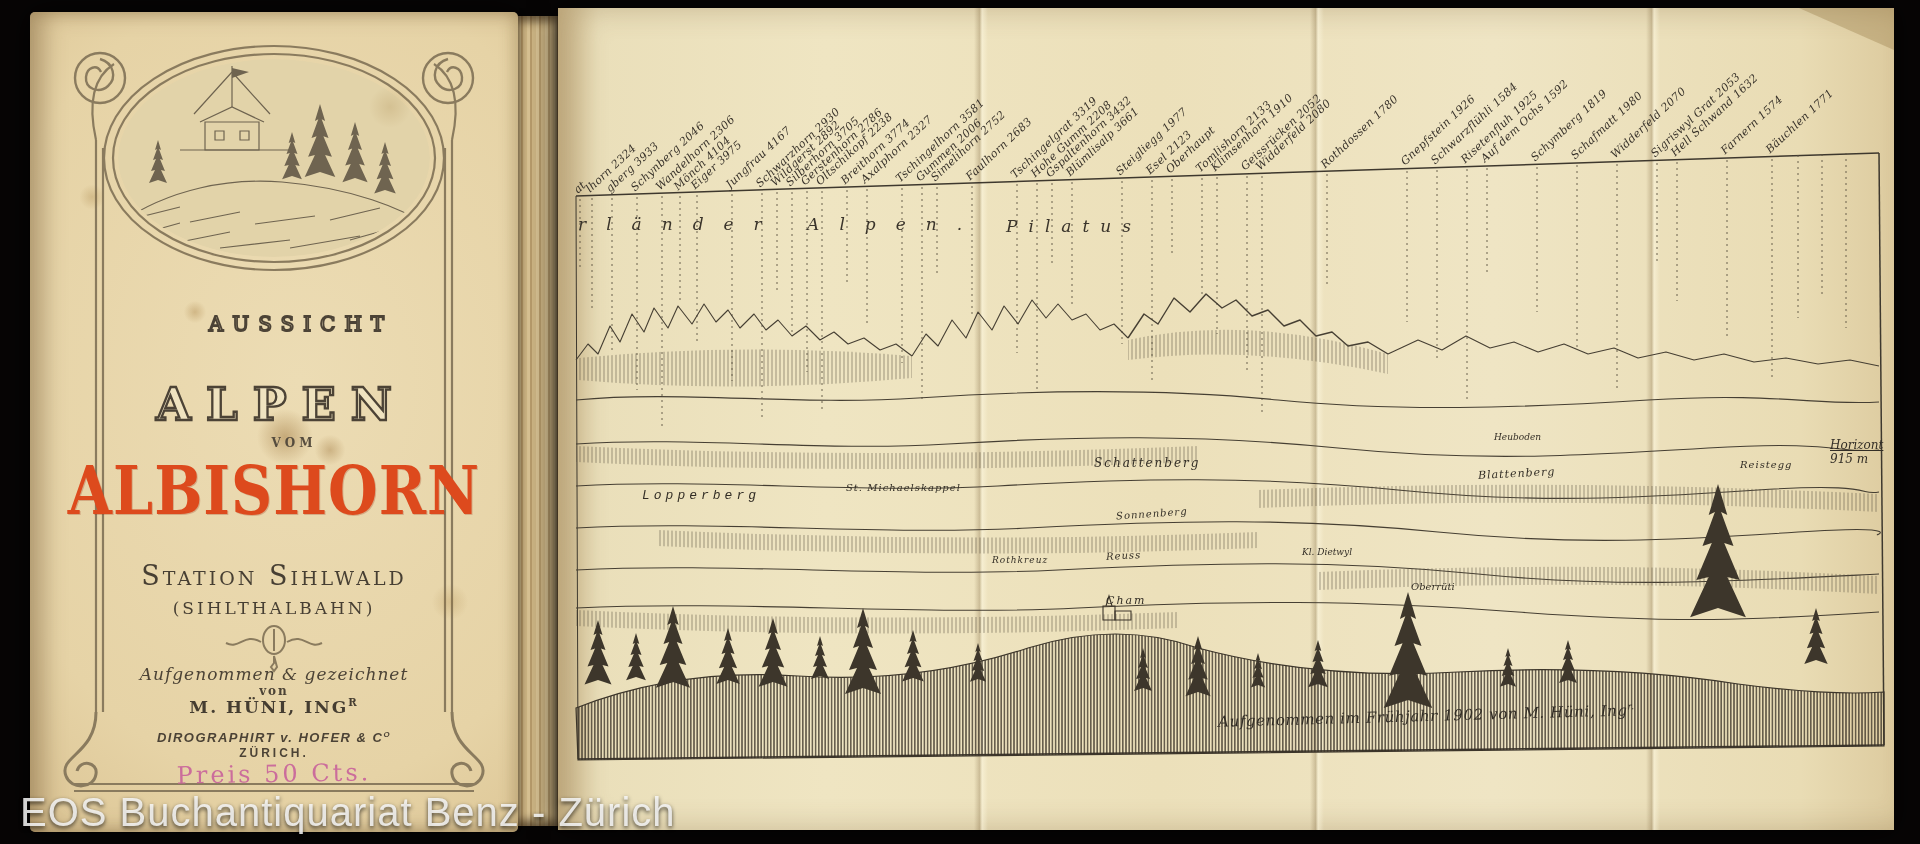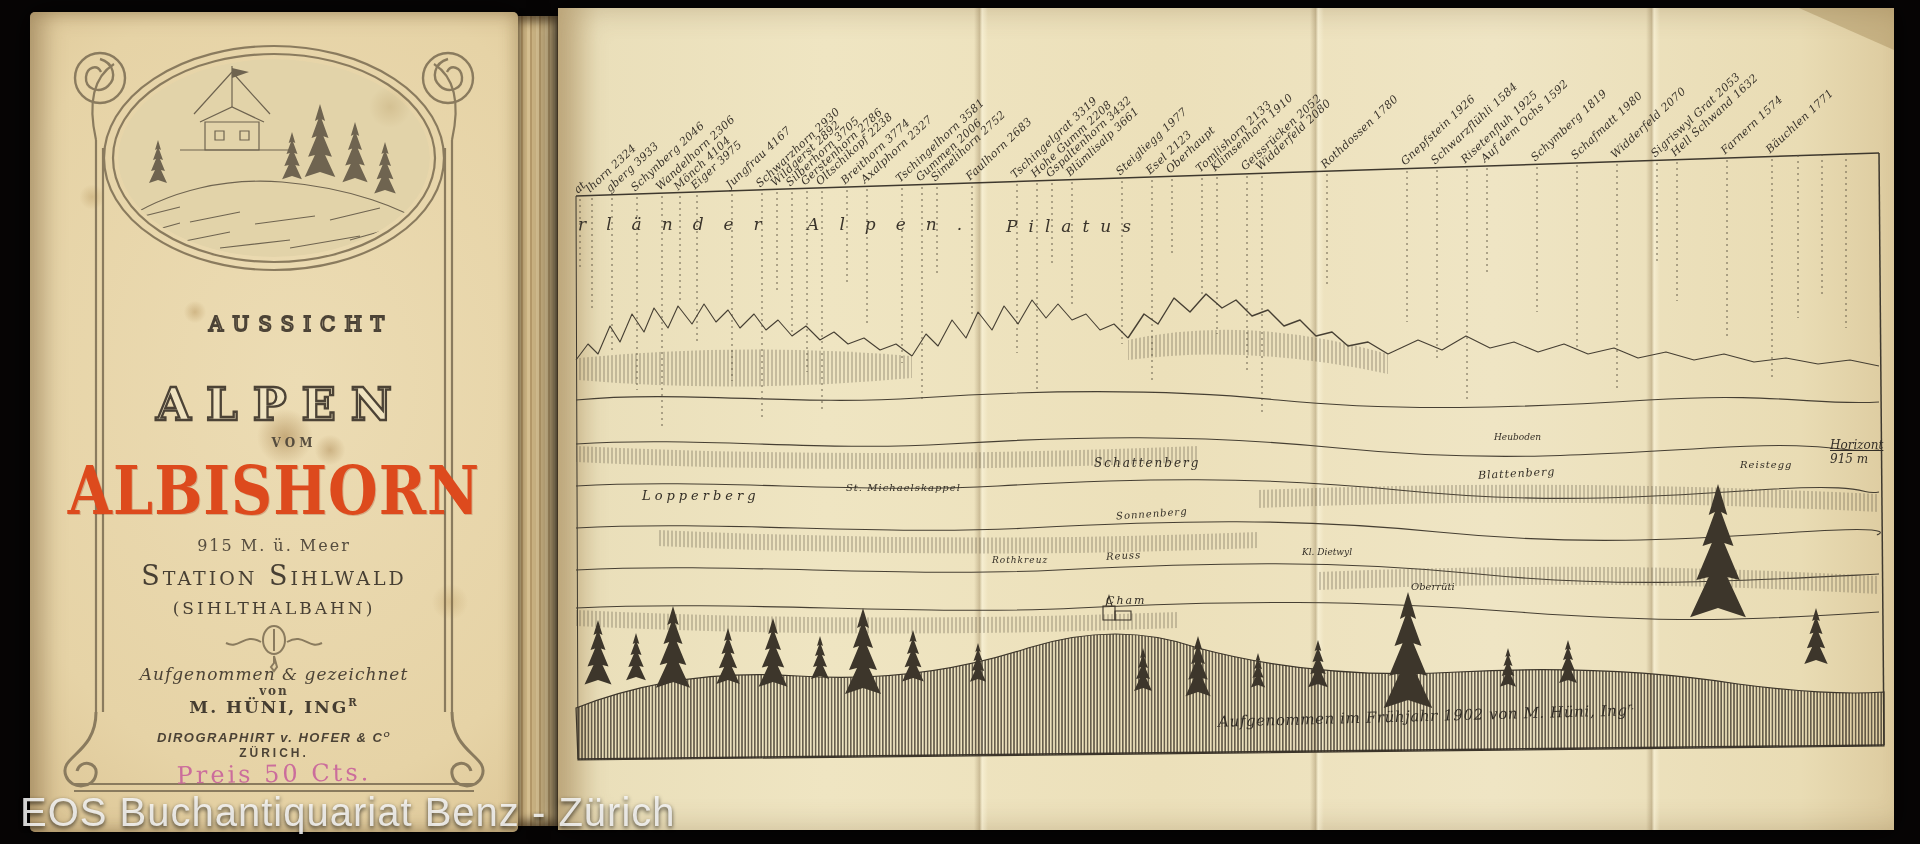--- a/index.html
+++ b/index.html
@@ -141,21 +141,20 @@
         <path d="M47 18 C 30 8 26 26 12 19 M73 18 C 90 8 94 26 108 19"></path>
         <path d="M60 32 v 7 l-3 4 l3 4 l3 -4 z"></path>
       </g>
     </svg>
     <div class="stains"></div>
 
     <div class="ctext t-aussicht">AUSSICHT</div>
     <div class="ctext t-alpen">ALPEN</div>
     <div class="ctext t-vom">VOM</div>
     <div class="ctext t-albishorn">ALBISHORN</div>
-    <div class="ctext t-meer">915 M. ü. Meer</div>
     <div class="ctext t-station">Station Sihlwald</div>
     <div class="ctext t-bahn">(SIHLTHALBAHN)</div>
     <div class="ctext t-credit1">Aufgenommen &amp; gezeichnet</div>
     <div class="ctext t-von">von</div>
     <div class="ctext t-name"><span>M. HÜNI, ING</span><sup>R</sup></div>
     <div class="ctext t-printer"><span>DIROGRAPHIRT v. HOFER &amp; C</span><sup>O</sup></div>
     <div class="ctext t-zurich">ZÜRICH.</div>
     <div class="ctext t-preis">Preis 50 Cts.</div>
   </div>
 
@@ -456,21 +455,21 @@
           <span>Farnern</span><span class="elev">1574</span>
         </div>
 
         <div class="peak" style="left: 1214px; top: 148px;">
           <span>Bäuchlen</span><span class="elev">1771</span>
         </div>
       </div>
 
     <div>
 
-        <div class="place" style="left: 84px; top: 480px; font-size: 13px; letter-spacing: 4px;">
+        <div class="place" style="left: 84px; top: 480px; font-size: 13px; letter-spacing: 4px; font-family: Liberation Mono, monospace;">
           <span>Lopperberg</span>
         </div>
 
         <div class="place" style="left: 288px; top: 474px; font-size: 10px; letter-spacing: 1px;">
           <span>St. Michaelskappel</span>
         </div>
 
         <div class="place" style="left: 536px; top: 448px; font-size: 12px; letter-spacing: 2px;">
           <span>Schattenberg</span>
         </div>

